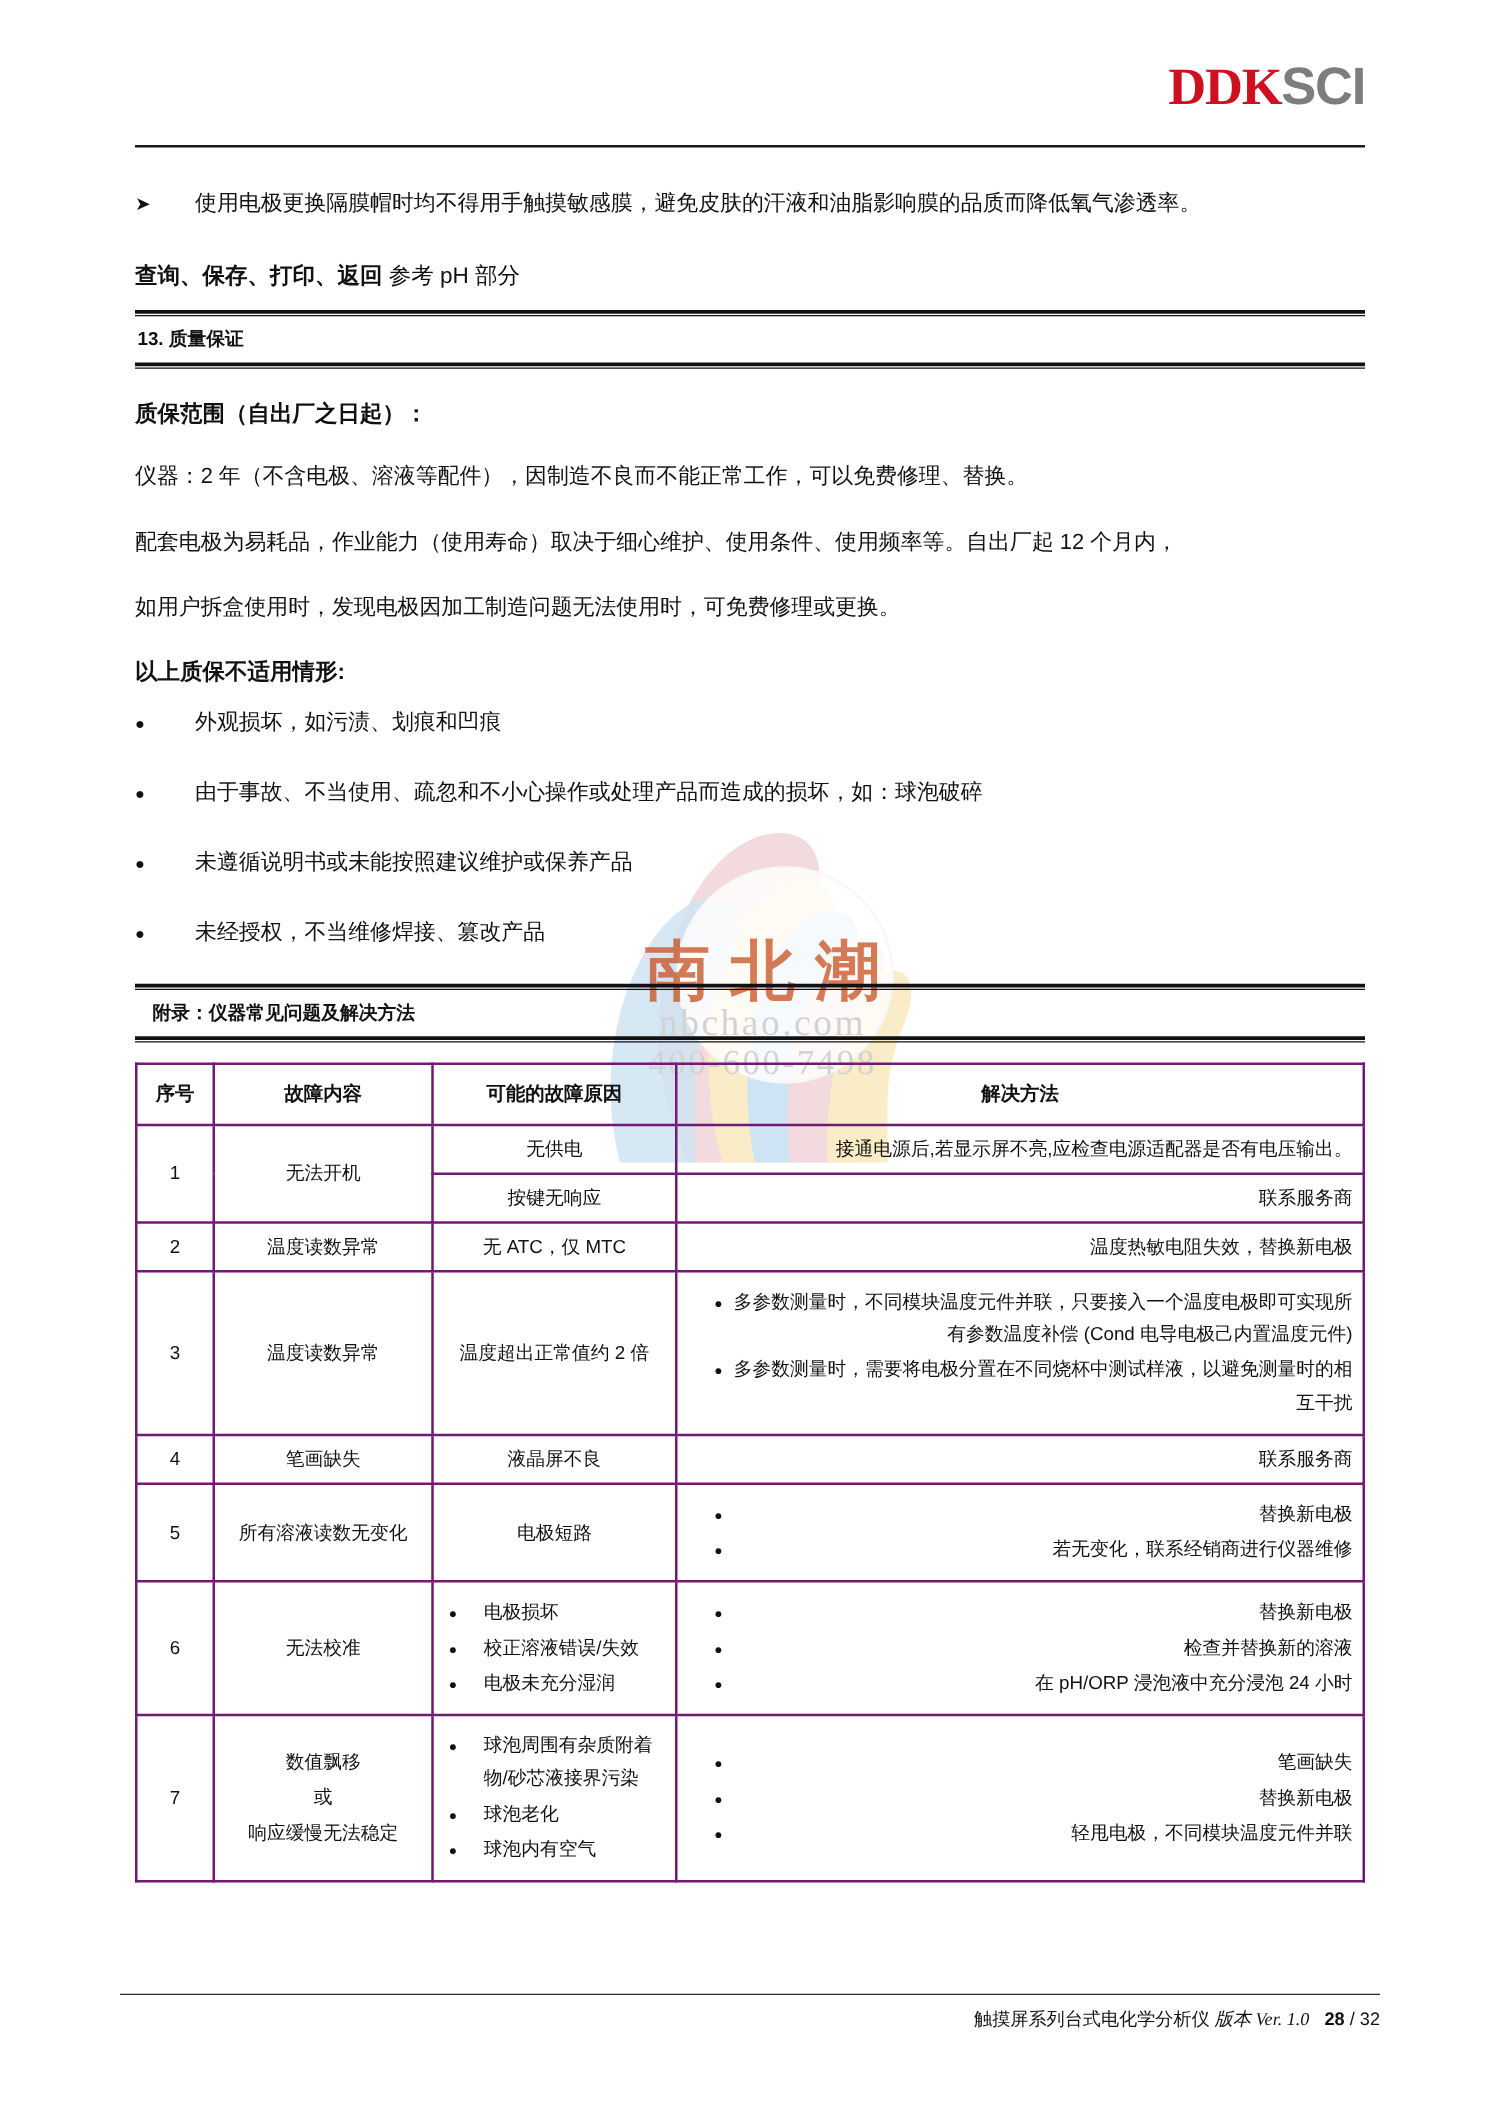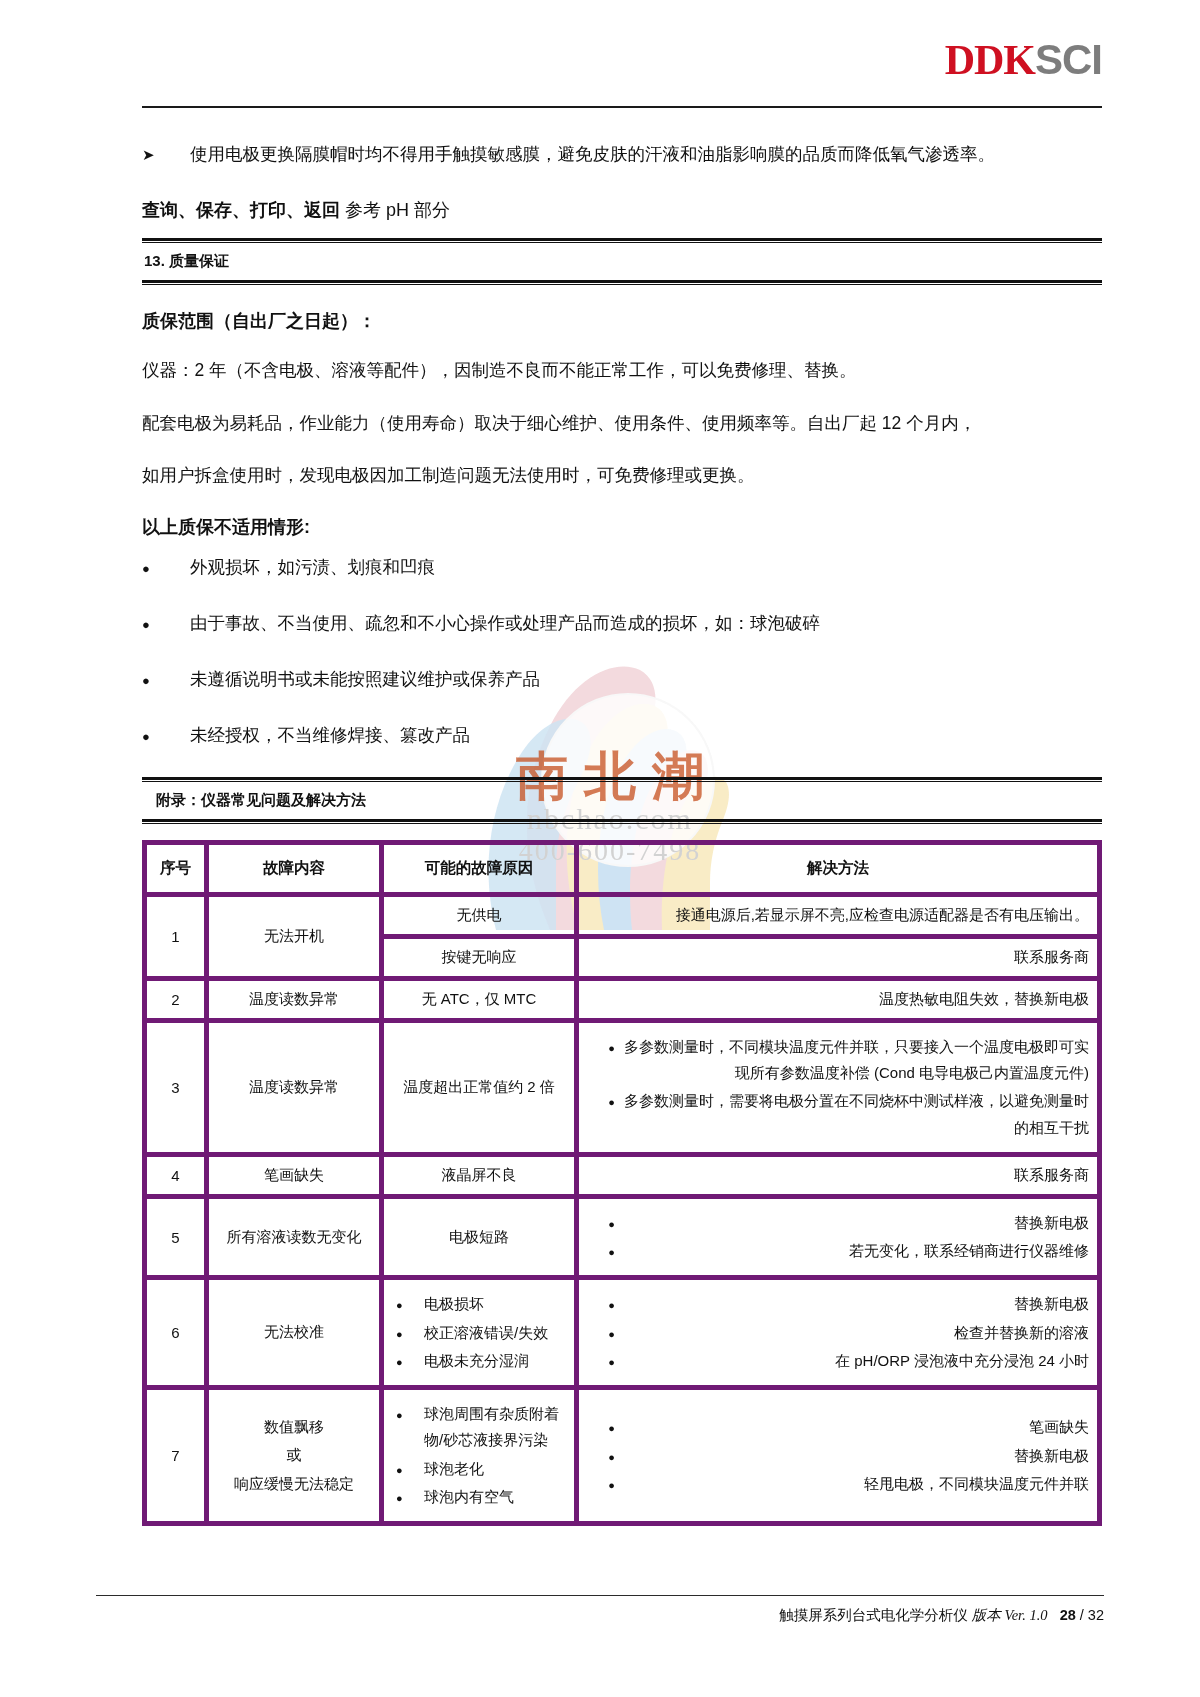--- a/index.html
+++ b/index.html
@@ -38,22 +38,21 @@
   #watermark .wm-cn {
     top: 112px; font-size: 52px; font-weight: bold;
     color: #c2410c; letter-spacing: 16px; text-indent: 16px;
     opacity: .75;
   }
 
   
   .page {
     position: relative;
     z-index: 2;
-    padding: 2px;
-    margin-left: 44px;
+    padding: 12px;
   }
 
   
   .header {
     position: relative;
     height: 112px;
   }
   .logo {
     position: absolute;
     right: 96px;
@@ -91,21 +90,21 @@
     font-size: 17.5px;
     line-height: 1.6;
     margin-top: 26px;
   }
   .arrow-item .marker {
     width: 48px;
     flex: 0 0 48px;
     font-size: 15px;
     color: #111;
   }
-  .arrow-item .txt { flex: 1; }
+  .arrow-item .txt { flex: 1; font-family: Liberation Mono, monospace; }
 
   .para {
     font-size: 17.5px;
     line-height: 1.75;
     margin: 22px 0;
   }
 
   .inline-bold-head {
     font-size: 18px;
     margin: 30px 0 16px 0;
@@ -148,21 +147,21 @@
 
   
   .tbl-wrap { margin-top: 16px; }
   table.faq {
     width: 100%;
     border-collapse: collapse;
     font-size: 15px;
     table-layout: fixed;
   }
   table.faq th, table.faq td {
-    border: 5px solid #701a75;
+    border: 2px solid #701a75;
     padding: 9px 8px;
     vertical-align: middle;
   }
   table.faq thead th {
     font-weight: bold;
     text-align: center;
     font-size: 15.5px;
     padding: 13px 6px;
   }
   .col-no    { width: 62px; }

